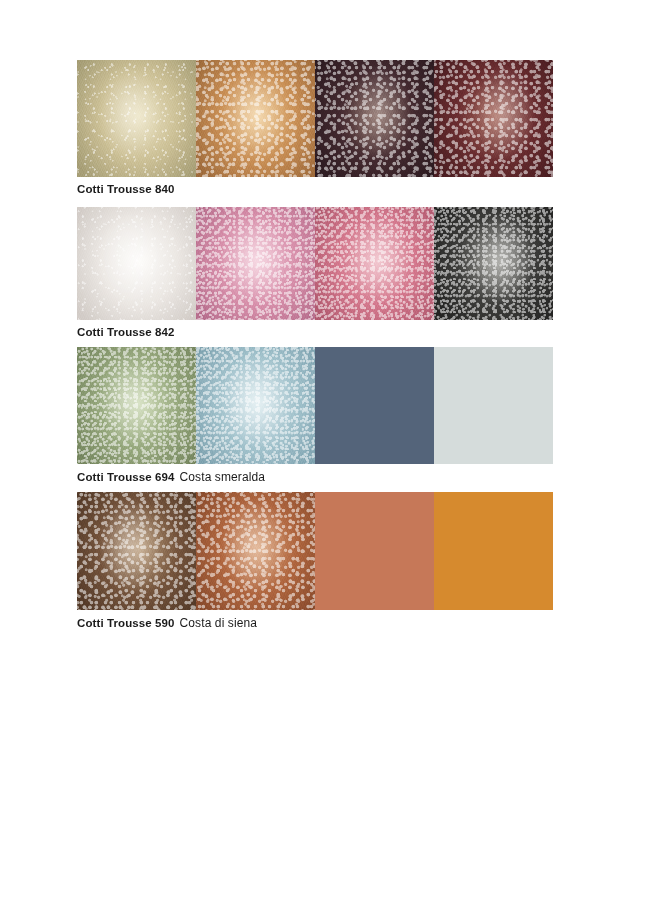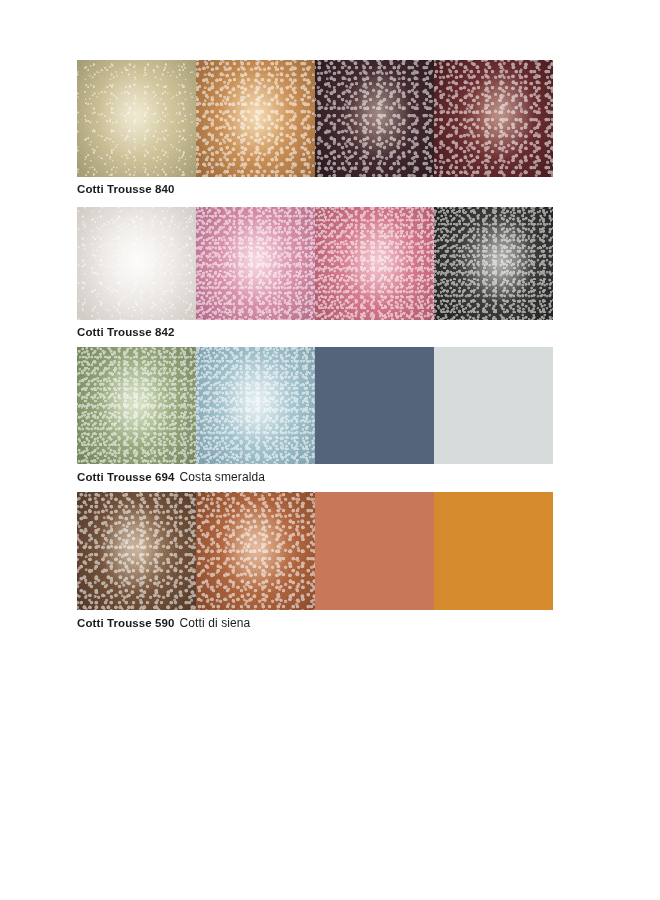--- a/index.html
+++ b/index.html
@@ -253,17 +253,17 @@
           </div>
           <div class="swatch flat" title="#c67858">
             <div class="base" style="background: rgb(198, 120, 88);"></div>
           </div>
           <div class="swatch flat" title="#d68a2e">
             <div class="base" style="background: rgb(214, 138, 46);"></div>
           </div>
         </div>
         <div class="palette-label">
           <span class="palette-title">Cotti Trousse 590</span>
-          <span class="palette-subtitle">Cotti di siena</span>
+          <span class="palette-subtitle">Costa di siena</span>
         </div>
       </div>
     </div>
 </div>
 
 </body></html>

